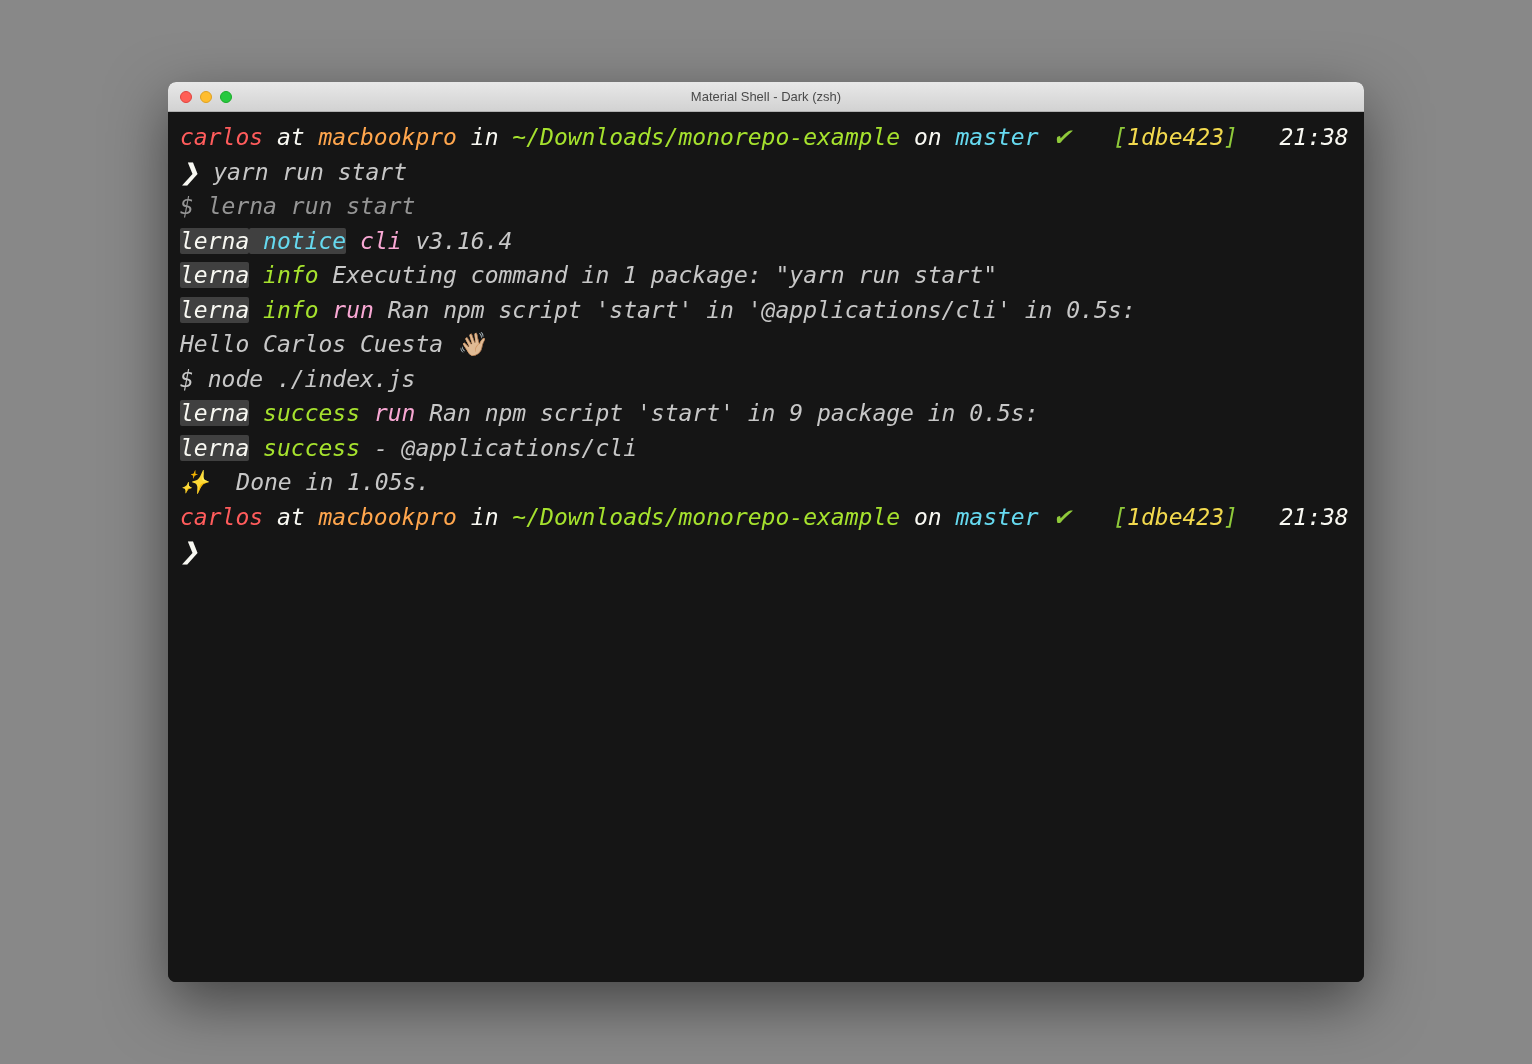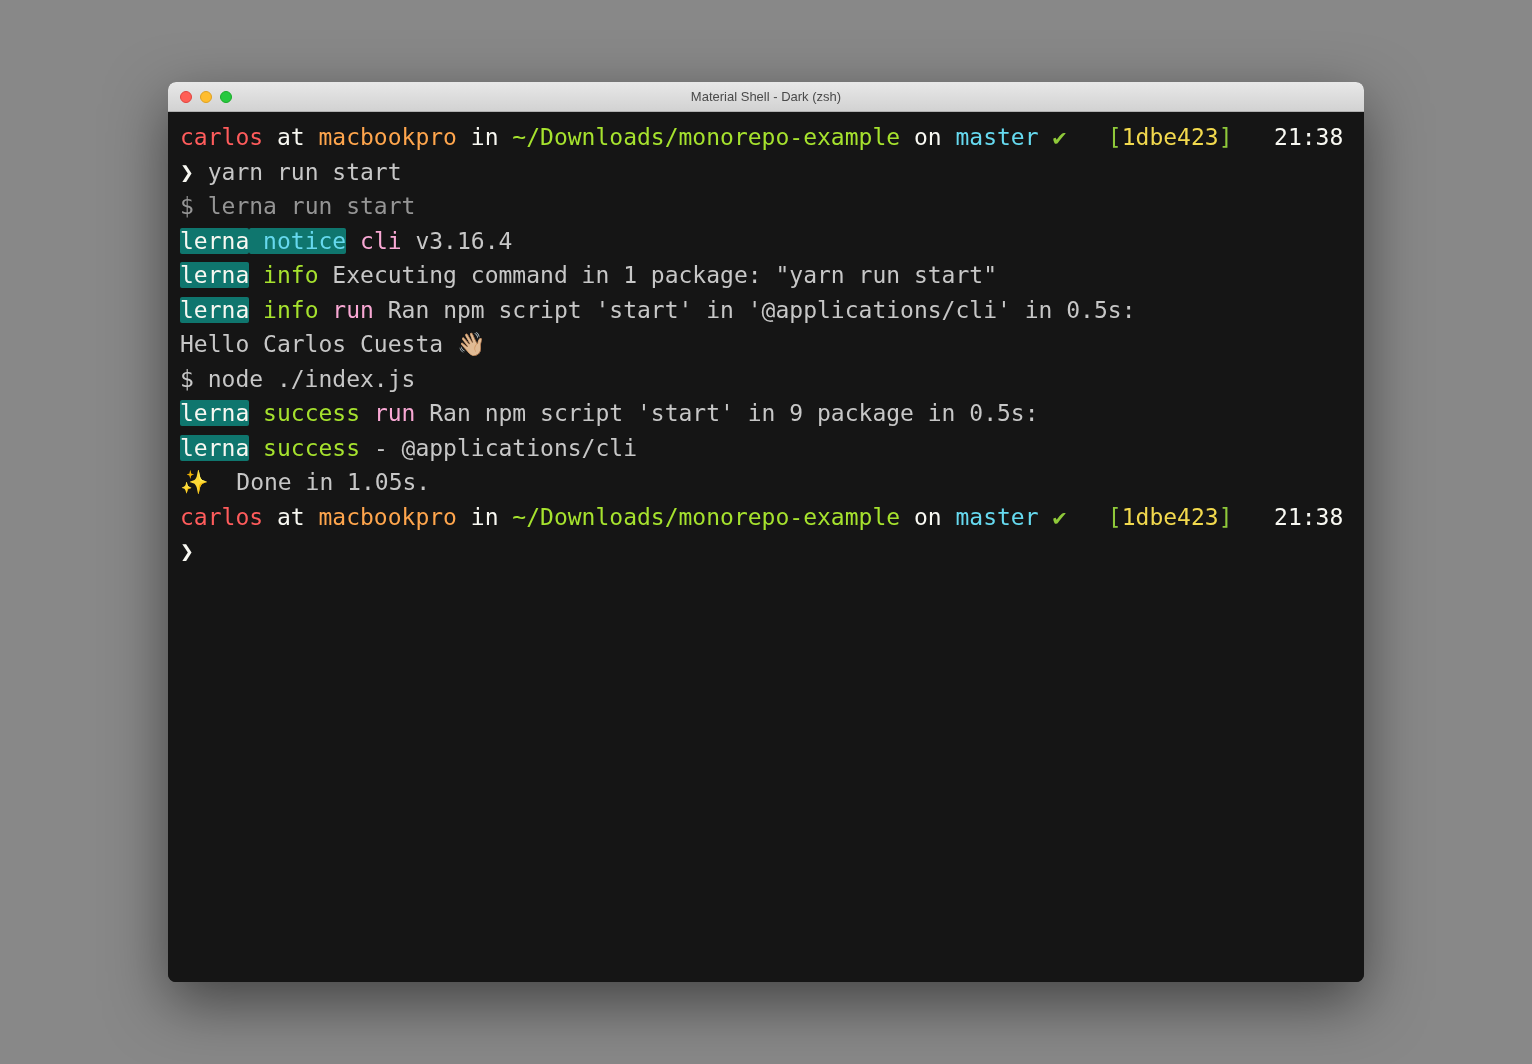--- a/index.html
+++ b/index.html
@@ -66,34 +66,35 @@
       padding: 8px 12px;
       font-family: "SF Mono", "Monaco", "Menlo", "Consolas", monospace;
       font-size: 23px;
       line-height: 1.5;
       color: #e0e0e0;
       min-height: 870px;
     }
     
     .line {
       white-space: pre-wrap;
+      font-style: italic;
     }
     
     .c-red { color: #ff5c5c; }
     .c-orange { color: #ffa64d; }
     .c-yellow { color: #f2d94e; }
     .c-green { color: #8fc93a; }
     .c-lime { color: #a6e22e; }
     .c-blue { color: #66d9ef; }
     .c-magenta { color: #f9a8d4; }
     .c-white { color: #f8f8f2; }
     .c-gray { color: #959595; }
     .c-dim { color: #c7c7c7; }
     
-    .bg-dark { background: #0f766e; border-radius: 2px; }
+    .bg-dark { background: #404040; border-radius: 2px; }
     
   </style>
 </head>
 <body>
 
 <div class="window">
   <div class="titlebar">
     <div class="traffic-lights">
       <div class="traffic-light close"></div>
       <div class="traffic-light minimize"></div>

